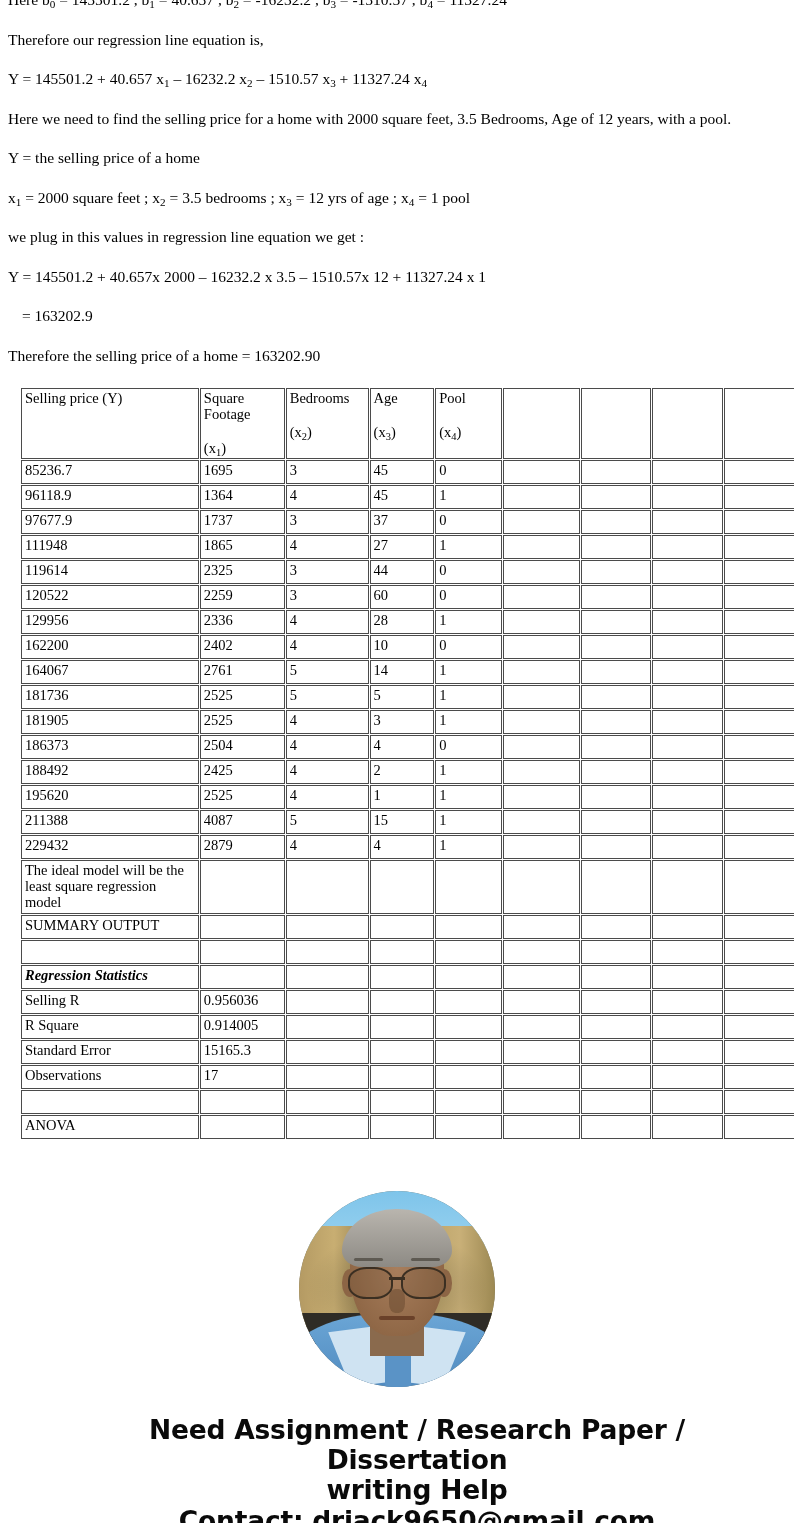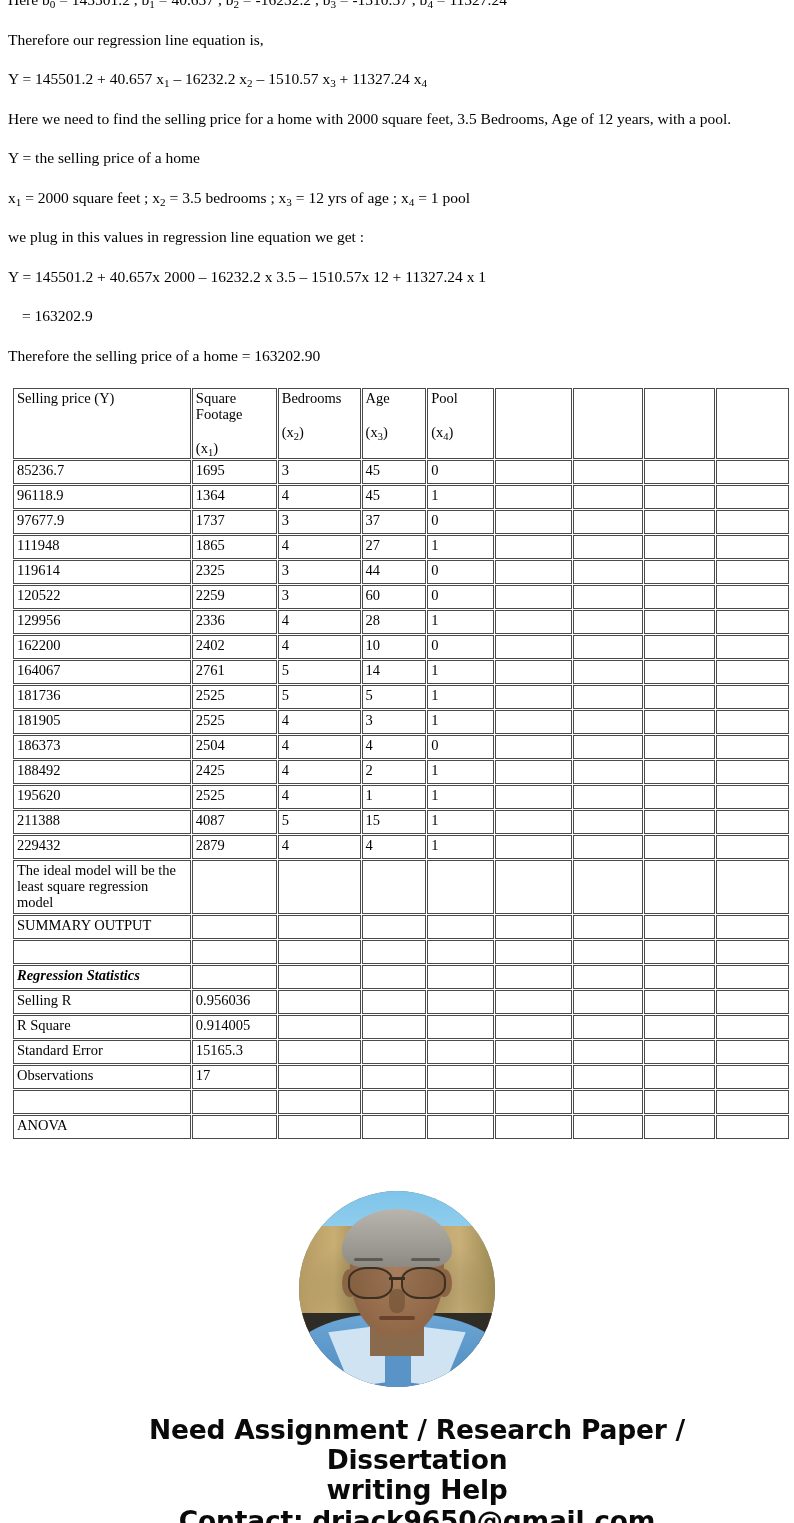--- a/index.html
+++ b/index.html
@@ -34,21 +34,21 @@
     padding-left: 14px;
   }
   sub {
     font-size: 0.72em;
     vertical-align: -0.28em;
     line-height: 0;
   }
 
   
   .sheet-wrap {
-    padding: 0 12px;
+    padding: 0 20px;
     margin-top: 2px;
     height: 782px;
     overflow: hidden;
   }
   table.sheet {
     border-collapse: separate;
     border-spacing: 1px;
     width: 778px;
     table-layout: fixed;
     font-size: 14.5px;

